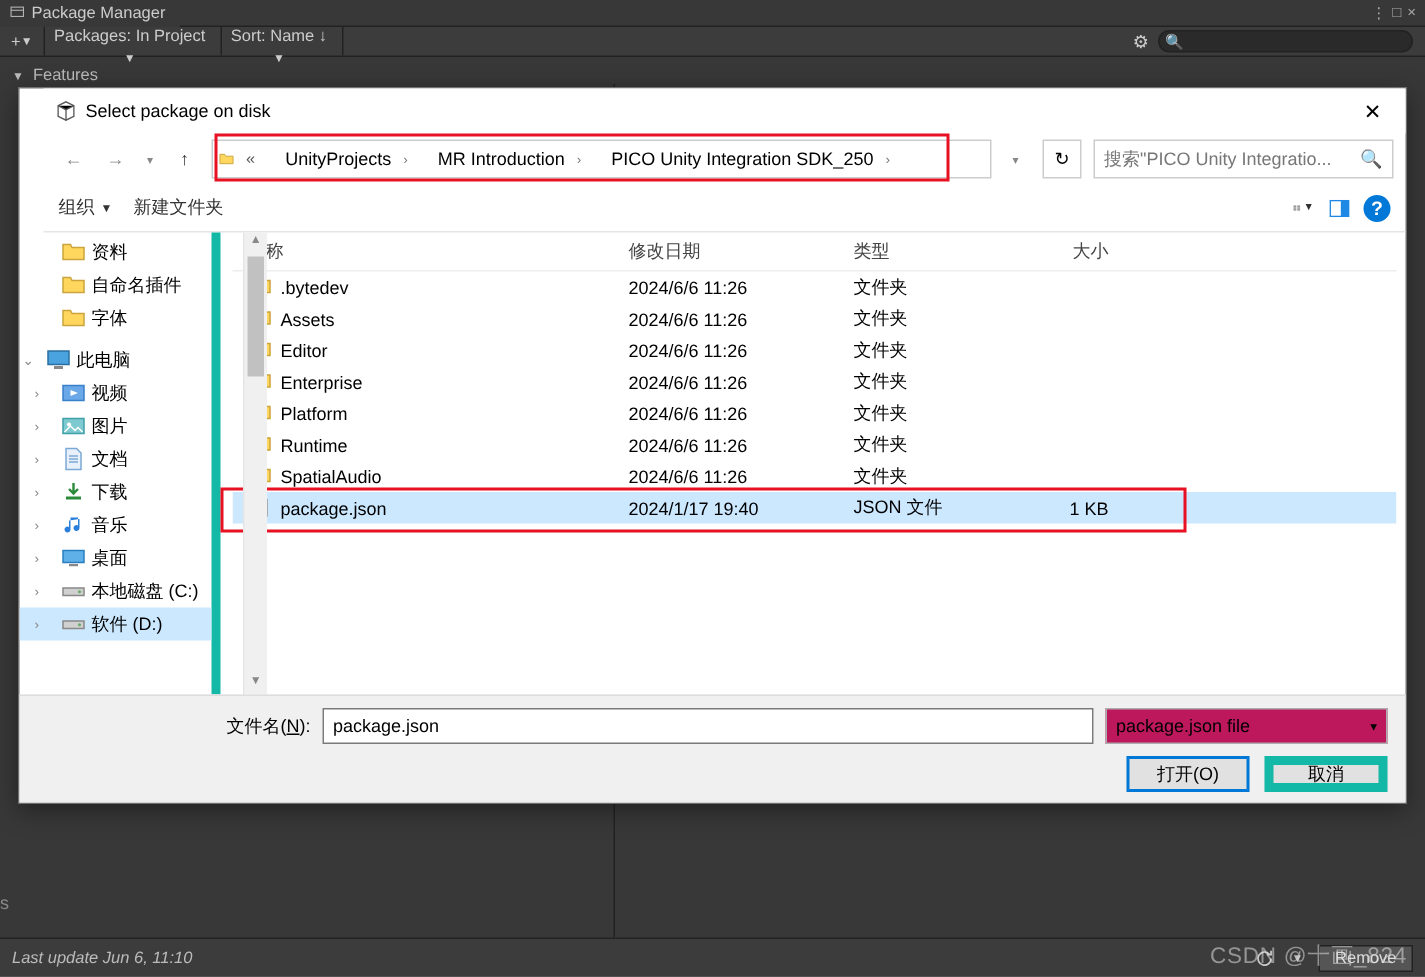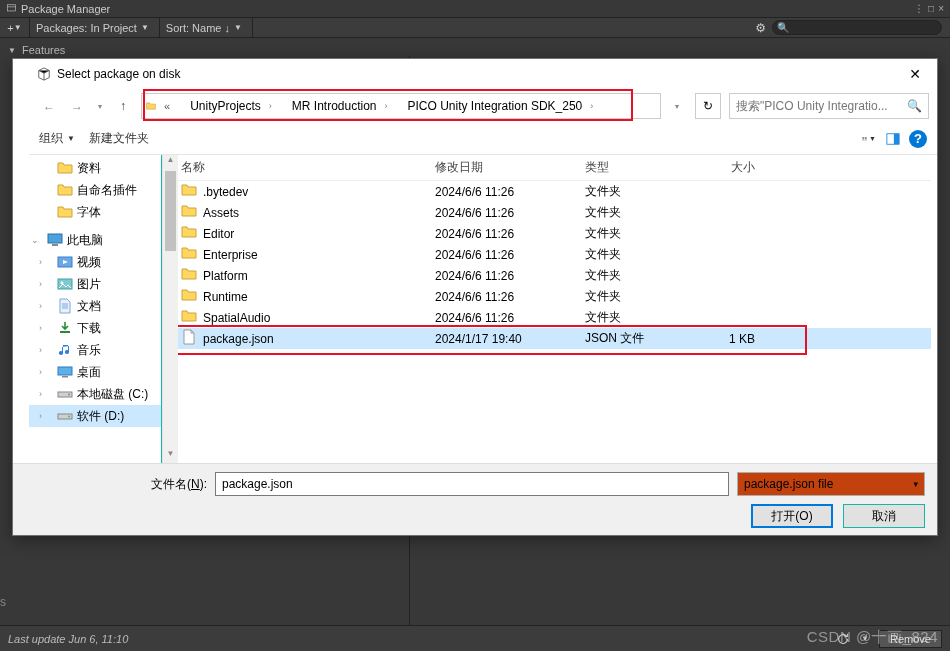--- a/index.html
+++ b/index.html
@@ -6,21 +6,21 @@
   body { margin: 0; width: 950px; height: 651px; background: #383838; overflow: hidden; font-size: 12px; }
   
   .pm-window { position: absolute; inset: 0; background: #383838; color: #ccc; }
   .pm-titlebar { height: 18px; background: #383838; display: flex; align-items: center; border-bottom: 1px solid #222; }
   .pm-tab { background: #383838; padding: 2px 10px 2px 6px; display: flex; align-items: center; gap: 4px; font-size: 11px; }
   .pm-tab svg { width: 11px; height: 11px; }
   .pm-dock { margin-left: auto; display: flex; gap: 4px; padding-right: 6px; }
   .pm-dock span { font-size: 10px; color: #aaa; }
   .pm-toolbar { height: 20px; background: #3c3c3c; display: flex; align-items: center; border-bottom: 1px solid #222; font-size: 11px; }
   .pm-add { width: 30px; display: flex; justify-content: center; align-items: center; gap: 0; border-right: 1px solid #222; height: 100%; }
-  .pm-select { padding: 0 10px 0 6px; border-right: 1px solid #222; height: 100%; display: flex; align-items: center; gap: 4px; }
+  .pm-select { padding: 0 10px 0 6px; border-right: 1px solid #222; height: 100%; display: flex; align-items: center; gap: 4px; flex-direction: column; }
   .pm-toolbar-right { margin-left: auto; display: flex; align-items: center; gap: 6px; padding-right: 8px; }
   .pm-gear { font-size: 12px; }
   .pm-search { width: 170px; height: 15px; background: #2a2a2a; border-radius: 8px; border: 1px solid #222; display:flex; align-items:center; padding-left:4px; }
   .pm-section-header { padding: 6px 8px 2px 8px; font-size: 11px; color: #bbb; display: flex; align-items: center; gap: 6px; }
   .pm-body { position: absolute; top: 56px; left: 0; right: 0; bottom: 26px; display: flex; }
   .pm-left { width: 410px; border-right: 1px solid #222; }
   .pm-right { flex: 1; padding: 10px 12px; color: #aaa; font-size: 11px; }
   .pm-right-border { border-top: 1px solid #222; margin-top: 0; }
   .pm-statusbar { position: absolute; left: 0; right: 0; bottom: 0; height: 26px; background: #3c3c3c; display: flex; align-items: center; padding: 0 8px; border-top: 1px solid #222; font-size: 11px; font-style: italic; color: #bbb; }
   .pm-status-right { margin-left: auto; display: flex; gap: 6px; align-items: center; font-style: normal; }
@@ -45,21 +45,21 @@
   .nav-refresh { width: 26px; height: 26px; border: 1px solid #ccc; display:flex; align-items:center; justify-content:center; margin: 0 4px; }
   .nav-search { width: 200px; height: 26px; border: 1px solid #ccc; display:flex; align-items:center; padding: 0 6px; color:#777; font-size:12px; gap:4px; overflow:hidden; white-space:nowrap; }
   .nav-search-icon { margin-left:auto; }
   .dlg-toolbar { height: 32px; display:flex; align-items:center; padding: 0 10px; gap: 14px; font-size: 12px; color:#333; border-bottom: 1px solid #e5e5e5; }
   .dlg-toolbar .dropdown { display:flex; align-items:center; gap:4px; }
   .dlg-toolbar-right { margin-left:auto; display:flex; gap:8px; align-items:center; }
   .tb-icon { width:16px; height:16px; display:flex; align-items:center; justify-content:center; border:1px solid transparent; }
   .tb-icon svg { width:14px; height:14px; }
   .help-icon { background:#0078d7; color:#fff; border-radius:50%; width:18px; height:18px; display:flex; align-items:center; justify-content:center; font-size:13px; font-weight:bold; }
   .dlg-body { position:absolute; top: 96px; left:0; right:0; bottom: 72px; display:flex; }
-  .dlg-tree { width: 134px; border-right: 2px solid #14b8a6; overflow:hidden; padding-top: 2px; margin-left: 16px; }
+  .dlg-tree { width: 134px; border-right: 6px solid #14b8a6; overflow:hidden; padding-top: 2px; }
   .tree-item { display:flex; align-items:center; gap:4px; padding: 2px 0 2px 28px; font-size:12px; height:22px; position:relative; }
   .tree-item.sel { background: #cce8ff; }
   .tree-item .expander { position:absolute; left: 10px; color:#888; font-size:9px; display:flex; align-items:center; }
   .tree-item.group { padding-left: 18px; margin-top: 6px; }
   .tree-item.group .expander { left: 2px; }
   .tree-icon { width: 16px; height: 16px; display:flex; align-items:center; justify-content:center; }
   .dlg-list { flex:1; position:relative; }
   .list-header { position:absolute; left:8px; right:6px; top:0; height: 26px; display:flex; align-items:center; border-bottom: 1px solid #eee; font-size:12px; color:#444; }
   .col { padding-left: 10px; }
   .col-name { flex: 0 0 254px; }
@@ -70,24 +70,24 @@
   .row { display:flex; align-items:center; height: 21px; font-size:12px; }
   .row.sel { background: #cce8ff; }
   .row .col-name { display:flex; align-items:center; gap:6px; }
   .row-redbox { position:absolute; border:2px solid #e81123; pointer-events:none; }
   .folder-icon svg, .file-icon svg { width:16px; height:16px; }
   .dlg-footer { position:absolute; left:0; right:0; bottom:0; height:72px; background:#f0f0f0; border-top:1px solid #ddd; }
   .footer-row1 { display:flex; align-items:center; padding: 8px 12px 4px 0; gap:8px; }
   .footer-label { width: 194px; text-align:right; font-size:12px; }
   .footer-label u { text-decoration: underline; }
   .footer-filename { flex:1; height:24px; border:1px solid #7a7a7a; background:#fff; padding: 0 6px; font-size:12px; }
-  .footer-filter { width:188px; height:24px; border:1px solid #adadad; background:#c2410c; padding:0 6px; font-size:12px; display:flex; align-items:center;text-align:center; }
+  .footer-filter { width:188px; height:24px; border:1px solid #adadad; background:#be185d; padding:0 6px; font-size:12px; display:flex; align-items:center;text-align:center; }
   .footer-filter span:last-child { margin-left:auto; font-size:9px; }
   .footer-row2 { display:flex; justify-content:flex-end; gap:10px; padding: 4px 12px 0 0; }
-  .footer-btn { width:82px; height:24px; border:1px solid #14b8a6; background:#e1e1e1; font-size:12px; display:flex; align-items:center; justify-content:center; }
+  .footer-btn { width:82px; height:24px; border:6px solid #14b8a6; background:#e1e1e1; font-size:12px; display:flex; align-items:center; justify-content:center; }
   .footer-btn.default { border:2px solid #0078d7;margin-left:45px; }
   .scrollbar-v { position:absolute; right:0; top:0; bottom:0; width:16px; background:#f0f0f0; border-left:1px solid #e5e5e5; }
   .scroll-thumb { position:absolute; left:2px; right:2px; top:16px; height:80px; background:#c1c1c1; }
   .watermark { position:absolute; right:12px; bottom:4px; color: rgba(220,220,220,.55); font-size:15px; letter-spacing:.5px; pointer-events:none; }
   .edge-s { position:absolute; left:0; bottom:42px; color:#888; font-size:12px; }
 </style>
 </head>
 <body>
 
 <div class="pm-window">

